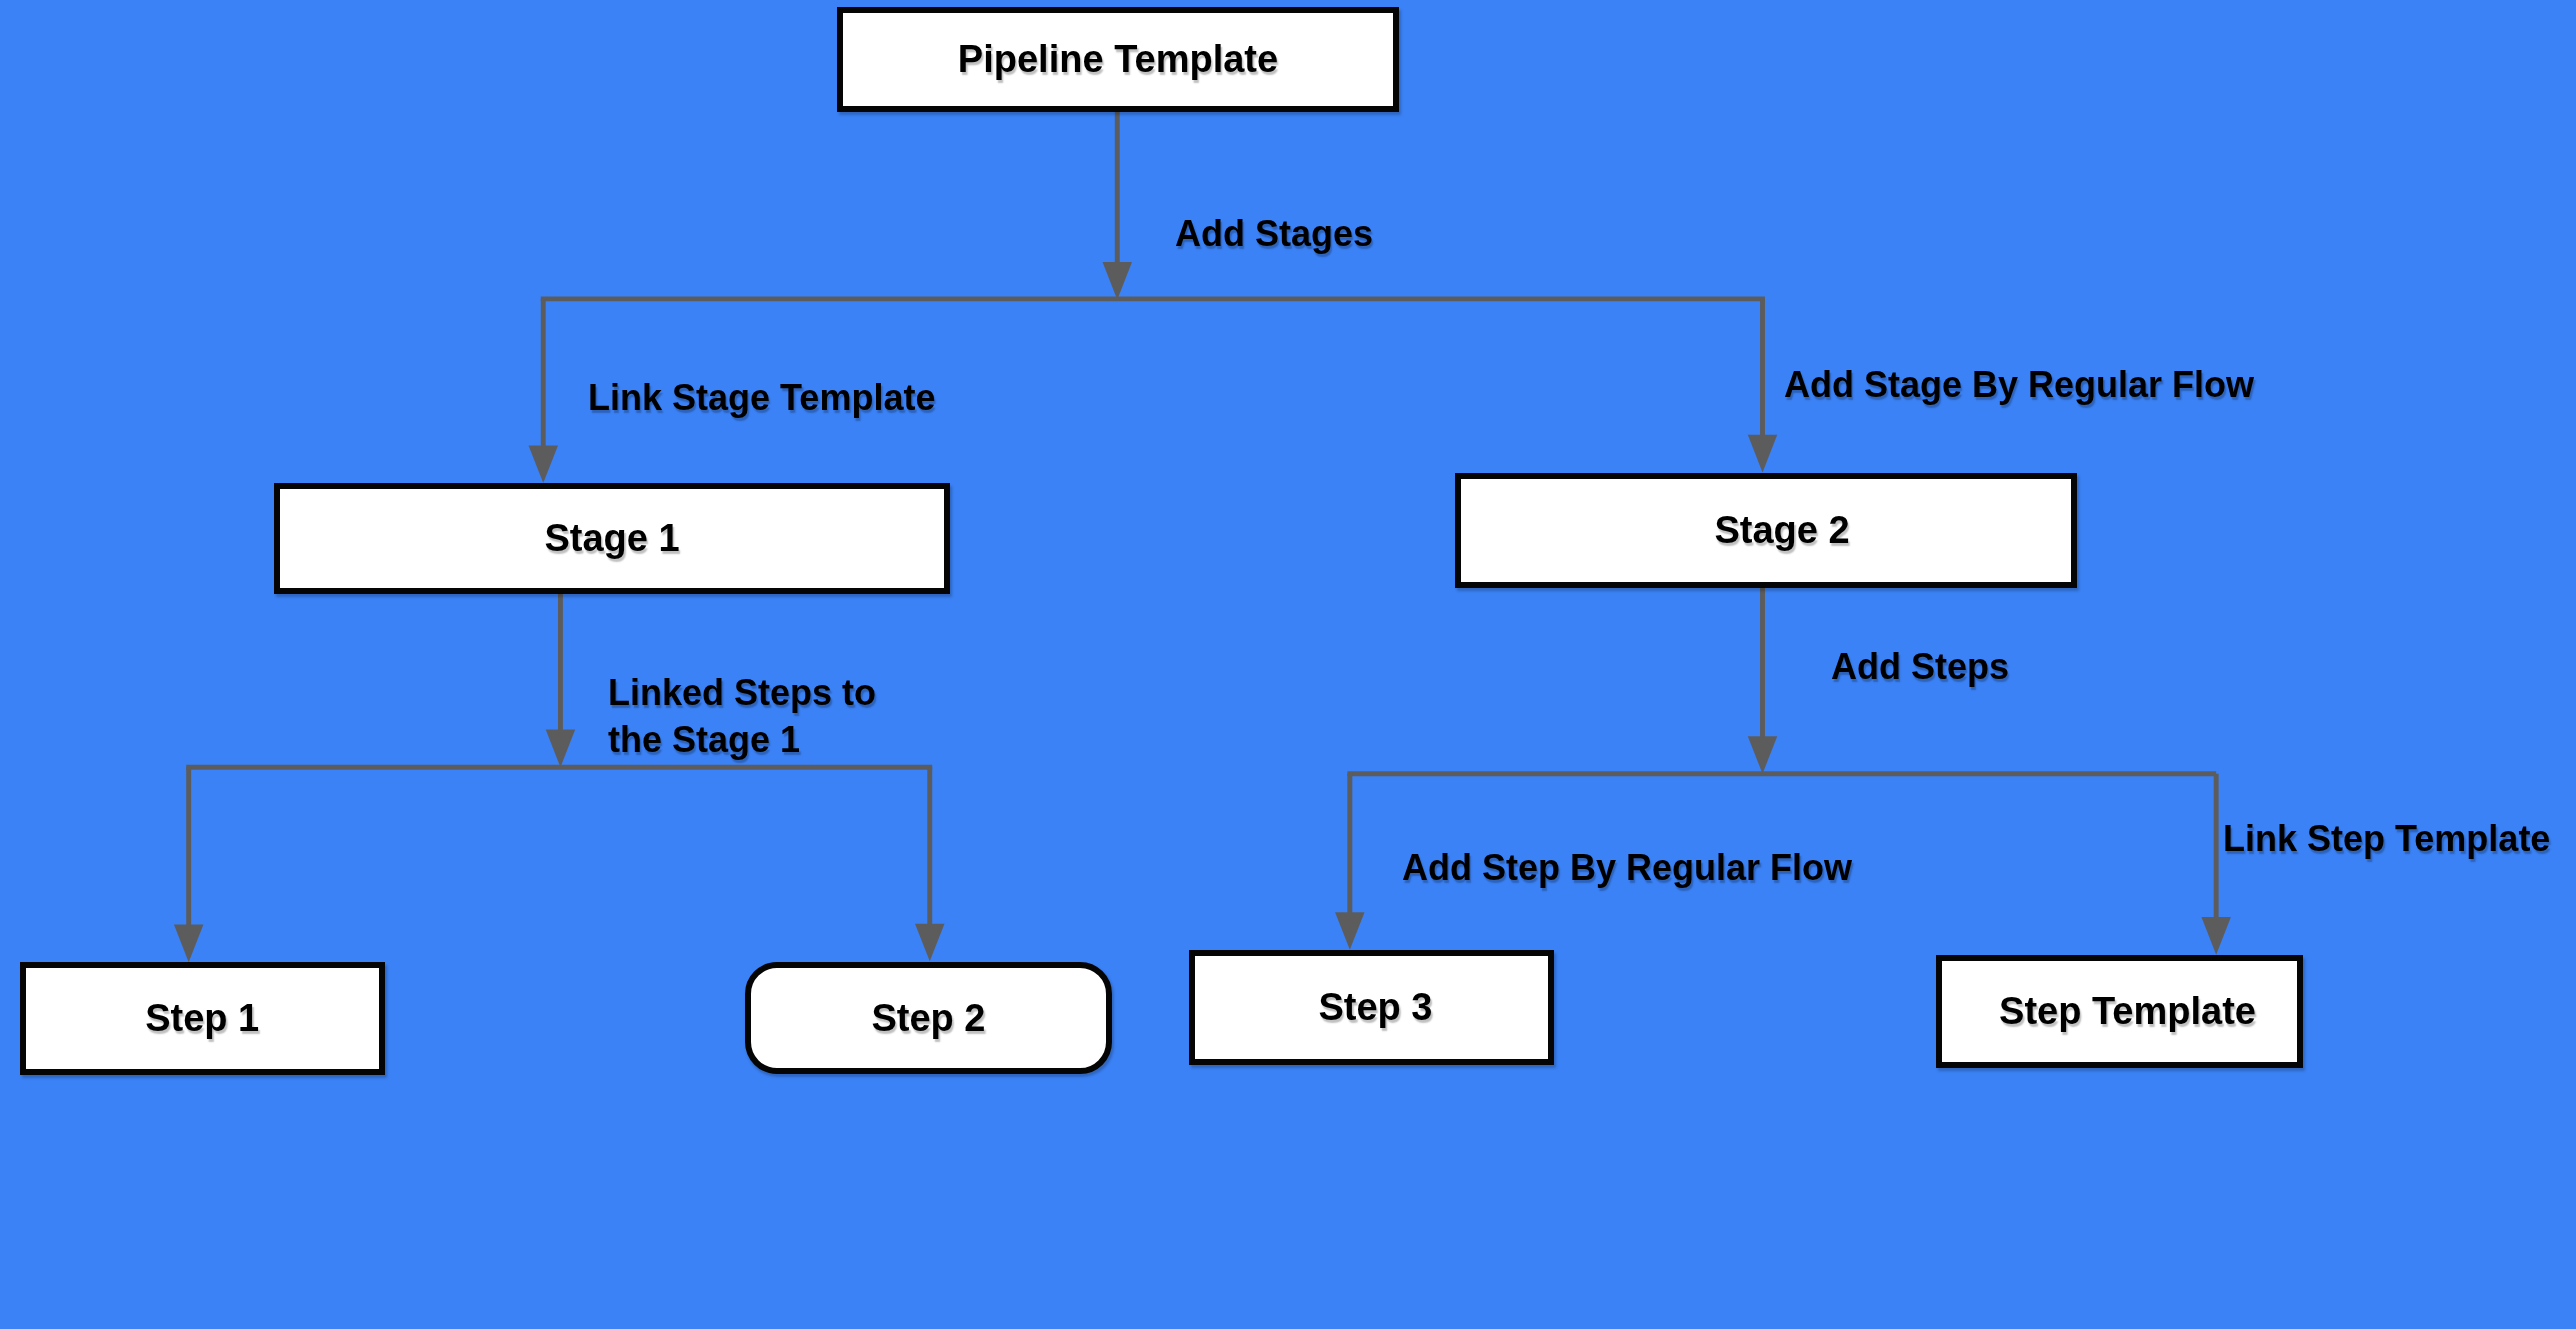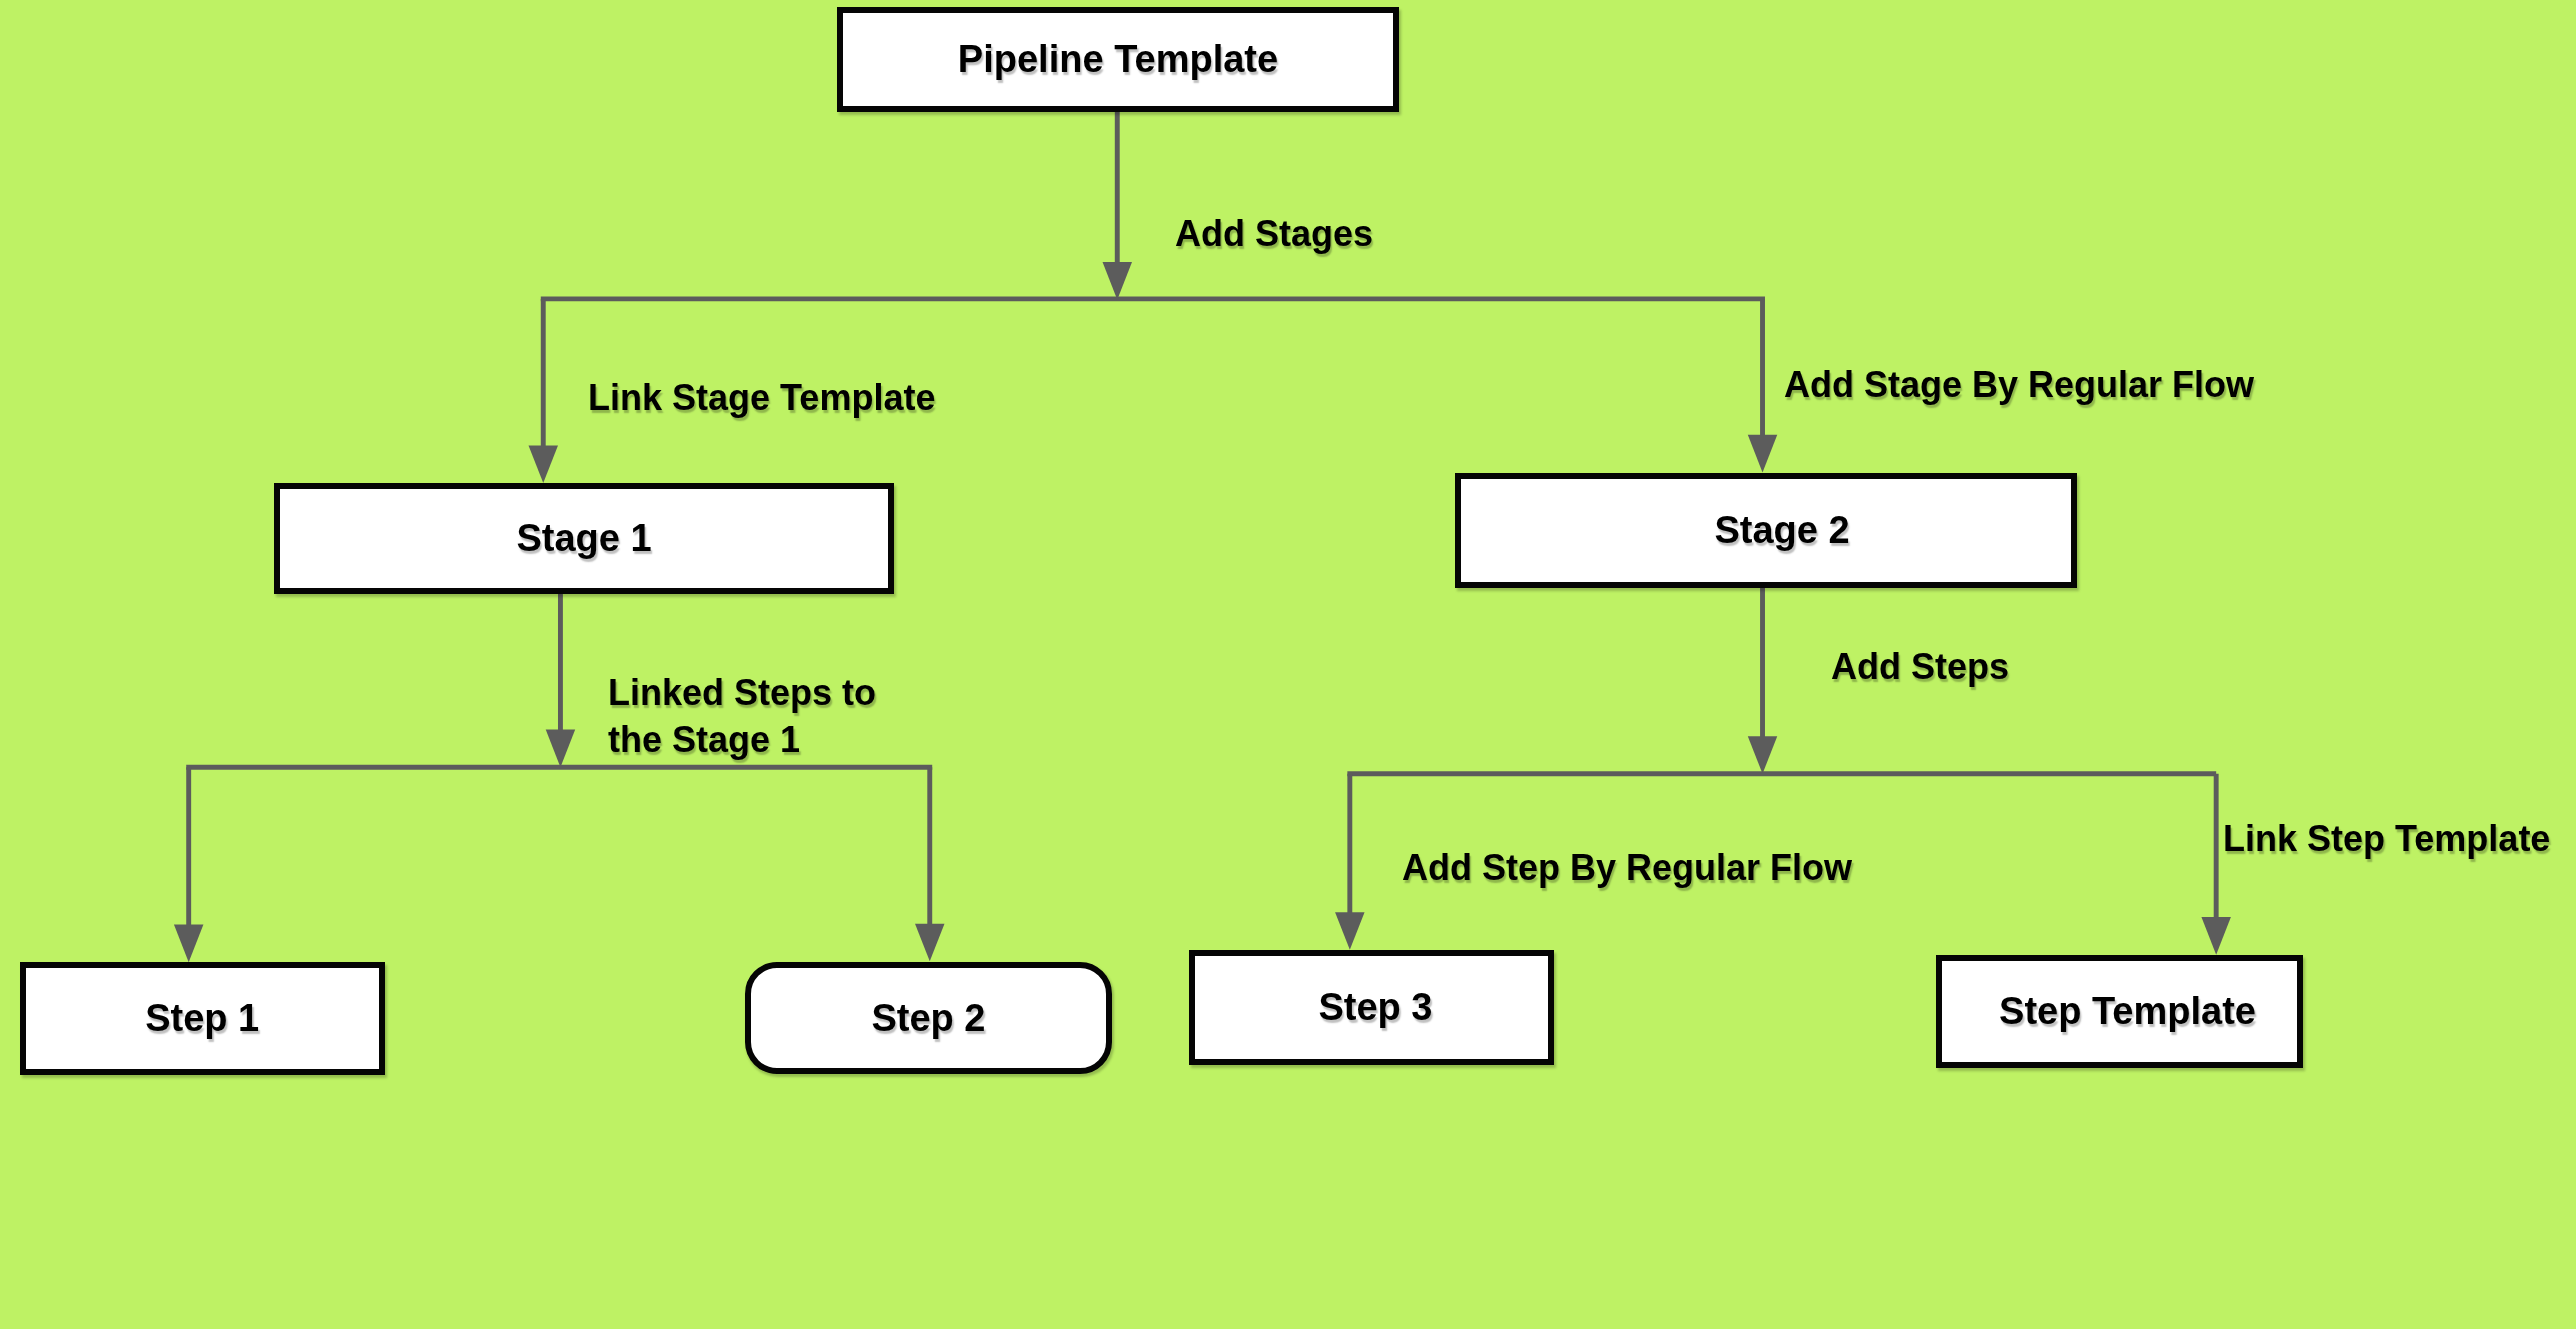--- a/index.html
+++ b/index.html
@@ -4,21 +4,21 @@
 <style>
   html, body {
     margin: 0;
     padding: 0;
     background: #ffffff;
   }
   #stage-canvas {
     position: relative;
     width: 2576px;
     height: 1329px;
-    background: #bef264;
+    background: #3b82f6;
     font-family: "Liberation Sans", "DejaVu Sans", sans-serif;
     overflow: hidden;
   }
   #connector-svg {
     position: absolute;
     left: 0;
     top: 0;
   }
   #connector-svg line {
     stroke: #5c5c5c;
@@ -85,21 +85,21 @@
 
     <line x1="1648" y1="945" x2="1648" y2="1116"></line>
     <polygon points="1630,1114 1666,1114 1648,1160"></polygon>
 
     <line x1="2706" y1="945" x2="2706" y2="1122"></line>
     <polygon points="2688,1120 2724,1120 2706,1166"></polygon>
   </svg>
 
   <div class="node" style="left:837px; top:6.6px; width:562px; height:105px;">Pipeline Template</div>
 
-  <div class="node" style="left:274px; top:483px; width:620px; height:111px;">Stage 1</div>
+  <div class="node" style="left:274px; top:483px; width:676px; height:111px;">Stage 1</div>
 
   <div class="node" style="left:1455px; top:473px; width:622px; height:115px;padding-left:32px;">Stage 2</div>
 
   <div class="node" style="left:19.7px; top:962px; width:365px; height:113px;">Step 1</div>
 
   <div class="node" style="left:745px; top:962px; width:367px; height:112px;border-radius:32px;">Step 2</div>
 
   <div class="node" style="left:1189px; top:950px; width:365px; height:115px;padding-left:8px;">Step 3</div>
 
   <div class="node" style="left:1936px; top:955px; width:367px; height:113px;padding-left:16px;">Step Template</div>

